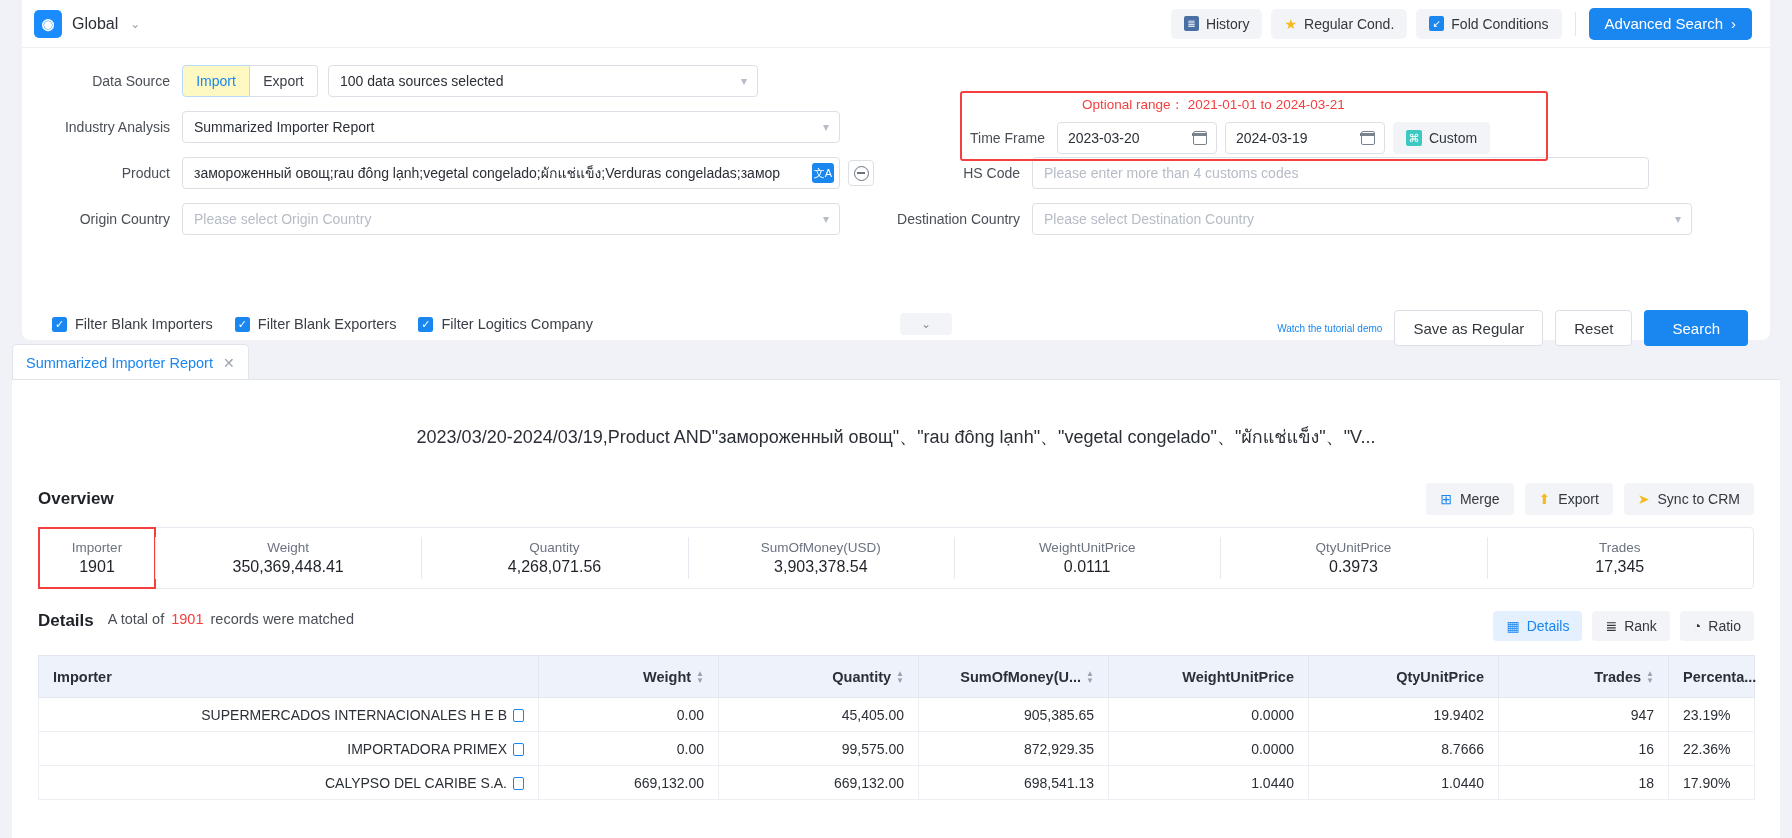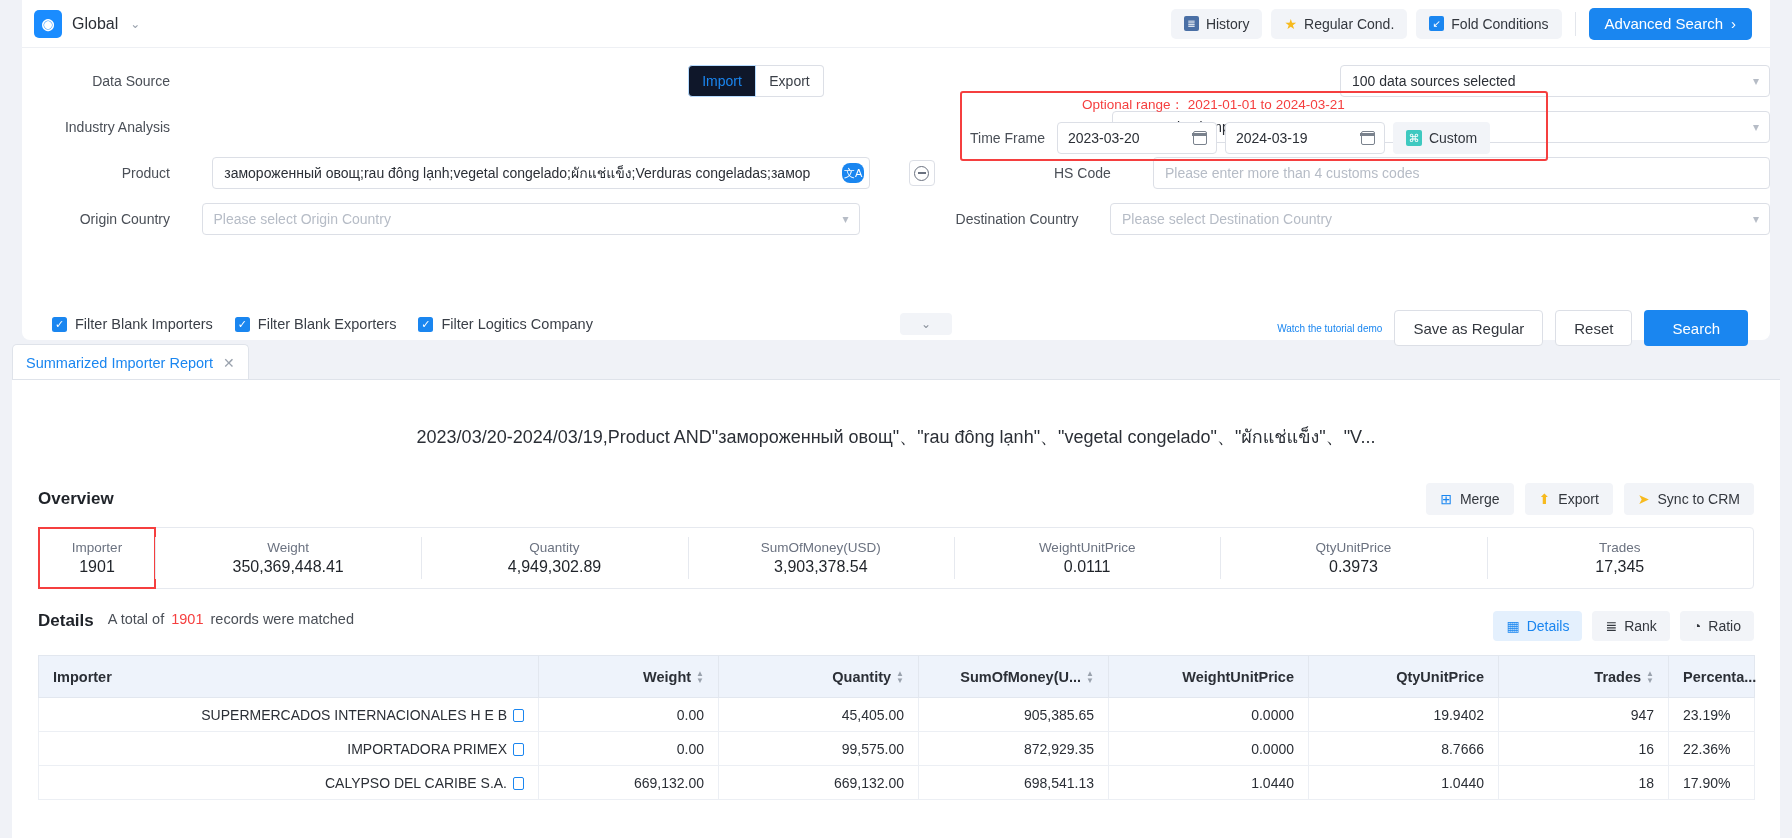--- a/index.html
+++ b/index.html
@@ -42,21 +42,21 @@
     cursor:pointer; white-space:nowrap;
   }
   .ico { display:inline-flex; align-items:center; justify-content:center; }
   .ico-sq {
     width:15px; height:15px; border-radius:2px; background:#4a6fa5;
     color:#fff; font-size:10px; display:flex; align-items:center; justify-content:center;
   }
 
   
   .form-area { position:relative; padding:12px 0 0 0; height:292px; }
-  .row { display:flex; align-items:center; height:42px; margin-bottom:4px;justify-content:space-between; }
+  .row { display:flex; align-items:center; height:42px; margin-bottom:4px; }
   .lbl {
     width:160px; text-align:right; padding-right:12px;
     font-size:14px; color:#4a4f57; flex:none;
   }
   .ctl { position:relative; }
   .inp {
     height:32px; border:1px solid #dcdfe6; border-radius:4px; background:#fff;
     display:flex; align-items:center; padding:0 11px; font-size:14px; color:#2b2f36;
   }
   .inp.ph { color:#b6bcc6; }
@@ -64,25 +64,25 @@
     position:absolute; right:11px; top:50%; transform:translateY(-50%);
     color:#b6bcc6; font-size:12px; pointer-events:none;
   }
   .seg { display:flex; height:32px; flex:none; }
   .seg div {
     width:68px; border:1px solid #dcdfe6; display:flex; align-items:center;
     justify-content:center; font-size:14px; cursor:pointer; background:#fff; color:#3a3f47;
   }
   .seg div:first-child { border-radius:4px 0 0 4px; }
   .seg div:last-child { border-radius:0 4px 4px 0; border-left:none; }
-  .seg div.on { background:#0f172a; color:#1a86f0; border-color:#b6dbff; }
+  .seg div.on { background:#fef9c3; color:#1a86f0; border-color:#b6dbff; }
 
   .trans-badge {
     position:absolute; right:6px; top:50%; transform:translateY(-50%);
-    width:22px; height:20px; border-radius:8px; background:#1a86f0; color:#fff;
+    width:22px; height:20px; border-radius:3px; background:#1a86f0; color:#fff;
     font-size:11px; display:flex; align-items:center; justify-content:center;
     cursor:pointer;
   }
   .circle-btn {
     width:26px; height:26px; border:1px solid #dcdfe6; border-radius:4px;
     background:#fff; display:flex; align-items:center; justify-content:center;
     margin-left:8px; cursor:pointer; color:#5a6personally;
   }
   .circ { width:15px;height:15px;border:1.6px solid #6b7280;border-radius:50%;
     display:flex;align-items:center;justify-content:center;}
@@ -374,21 +374,21 @@
       <div class="stat hl">
         <span class="stat-lbl">Importer</span>
         <span class="stat-val">1901</span>
       </div>
       <div class="stat">
         <span class="stat-lbl">Weight</span>
         <span class="stat-val">350,369,448.41</span>
       </div>
       <div class="stat">
         <span class="stat-lbl">Quantity</span>
-        <span class="stat-val">4,949,302.89</span>
+        <span class="stat-val">4,268,071.56</span>
       </div>
       <div class="stat">
         <span class="stat-lbl">SumOfMoney(USD)</span>
         <span class="stat-val">3,903,378.54</span>
       </div>
       <div class="stat">
         <span class="stat-lbl">WeightUnitPrice</span>
         <span class="stat-val">0.0111</span>
       </div>
       <div class="stat">

